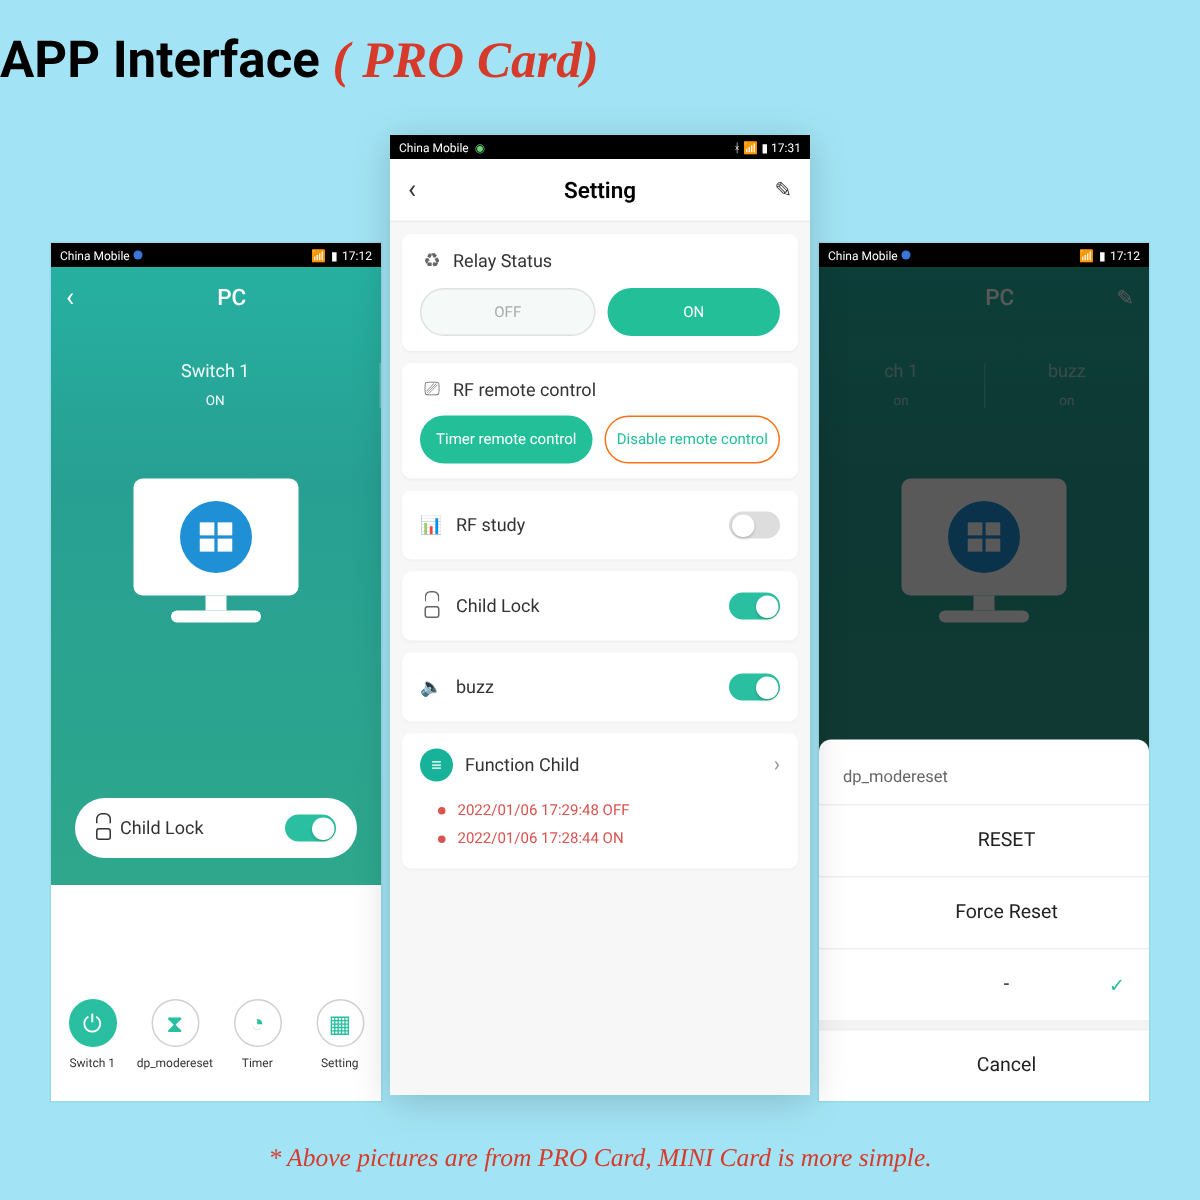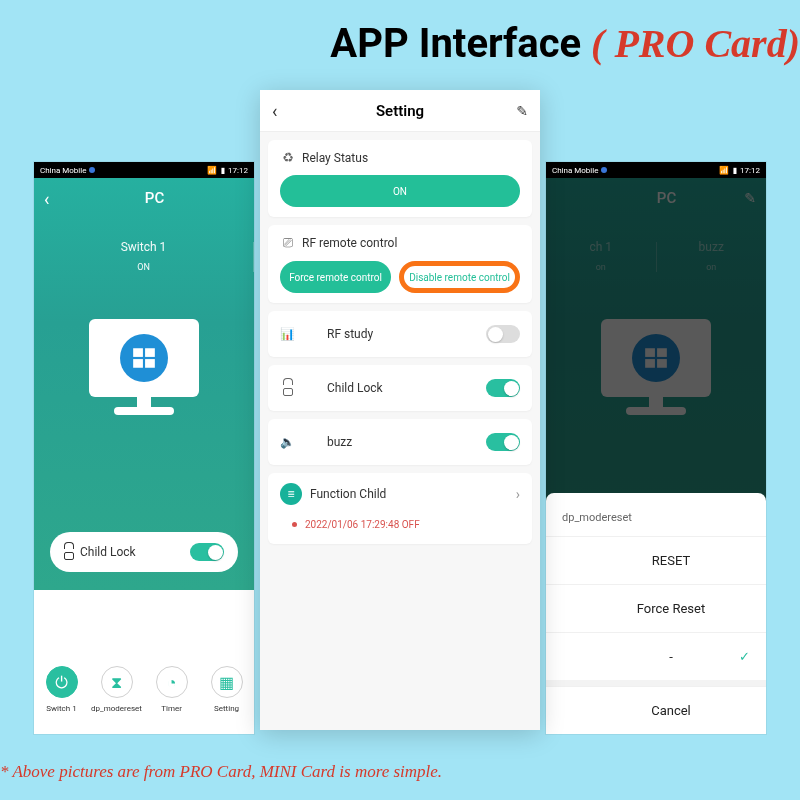--- a/index.html
+++ b/index.html
@@ -8,22 +8,22 @@
     height: 800px;
     background: #a2e4f5;
     font-family: -apple-system, "Segoe UI", Roboto, Arial, sans-serif;
     position: relative;
     overflow: hidden;
   }
   .title-row {
     position: absolute;
     top: 20px;
     width: 100%;
-    text-align: right;
-    font-size: 40px;
+    text-align: left;
+    font-size: 34px;
     font-weight: 700;
   }
   .title-black { color: #000; }
   .title-red { color: #d63a2b; font-style: italic; font-family: "Times New Roman", serif; }
 
   .phone {
     position: absolute;
     background: #fff;
     overflow: hidden;
     box-shadow: 0 0 0 1px rgba(0,0,0,0.05);
@@ -149,45 +149,45 @@
   }
   .card-row{display:flex;align-items:center;font-size:12px;color:#333;margin-bottom:10px;}
   .card-row .ic{width:16px;text-align:center;margin-right:6px;color:#666;font-size:13px;}
   .pill-row{display:flex;gap:8px;}
   .pill{
     flex:1;height:32px;border-radius:16px;display:flex;align-items:center;justify-content:center;
     font-size:10px;
   }
   .pill.outline{border:1px solid #e0e0e0;color:#aaa;background:#f5f9f8;}
   .pill.solid{background:#23bf98;color:#fff;}
-  .pill.outline-teal{border:5px solid #f97316;color:#23bf98;background:#fff;}
+  .pill.outline-teal{border:1px solid #f97316;color:#23bf98;background:#fff;}
   .row-toggle{
     background:#fff;margin:0 8px 8px;border-radius:6px;height:46px;
     display:flex;align-items:center;padding:0 12px;font-size:12px;color:#333;
     box-shadow:0 1px 2px rgba(0,0,0,.04);
   }
   .row-toggle .ic{width:16px;margin-right:8px;color:#666;}
-  .row-toggle .lbl{flex:1;margin-left:23px;}
+  .row-toggle .lbl{flex:1;}
   .func-card{
     background:#fff;margin:0 8px;border-radius:6px;padding:10px 12px;
     box-shadow:0 1px 2px rgba(0,0,0,.04);
   }
   .func-hdr{display:flex;align-items:center;font-size:12px;color:#333;margin-bottom:10px;}
   .func-ic{
     width:22px;height:22px;border-radius:50%;background:#17b29a;color:#fff;
     display:flex;align-items:center;justify-content:center;font-size:12px;margin-right:8px;
   }
   .func-hdr .arrow{margin-left:auto;color:#999;font-size:14px;}
   .log-line{font-size:10px;padding:4px 0 4px 12px;display:flex;align-items:center;}
   .log-dot{width:5px;height:5px;border-radius:50%;margin-right:8px;}
   .log-black{color:#333;} .log-black .log-dot{background:#333;}
   .log-red{color:#d9534f;} .log-red .log-dot{background:#d9534f;}
 
   .footnote{
-    position:absolute;bottom:18px;width:100%;
+    position:absolute;bottom:18px;width:100%;text-align:center;
     color:#d63a2b;font-family:"Times New Roman",serif;font-style:italic;font-size:17px;
   }
 
   .lock-icon::before{content:"";display:inline-block;width:8px;height:6px;border:1.2px solid currentColor;border-bottom:none;border-radius:4px 4px 0 0;position:relative;top:-3px;}
   .lock-body{display:inline-block;width:10px;height:8px;border:1.2px solid currentColor;border-radius:2px;}
   .lock-wrap{display:inline-flex;flex-direction:column;align-items:center;line-height:0;}
 </style>
 </head>
 <body>
 
@@ -317,43 +317,57 @@
     <div class="sheet-item">
       <span>-</span>
       <span class="check">✓</span>
     </div>
     <div class="sheet-gap"></div>
     <div class="sheet-item">Cancel</div>
   </div>
 </div>
 
 <div class="phone phone-center">
+  <div class="c-statusbar">
+    <span>
+      <span>China Mobile</span>
+      <span class="sb-dot" style="display:inline-block;vertical-align:middle;"></span>
+      <span style="color:#6fd57a">◉</span>
+    </span>
+    <span>
+      <span>ᚼ</span>
+      <span>📶</span>
+      <span>▮</span>
+      <span>17:31</span>
+    </span>
+  </div>
   <div class="c-hdr">
     <span class="back">‹</span>
     <span class="title">Setting</span>
     <span class="edit">✎</span>
   </div>
 
   <div class="card">
     <div class="card-row">
       <span class="ic">♻</span>
       <span>Relay Status</span>
     </div>
     <div class="pill-row">
+      <div class="pill outline">OFF</div>
       <div class="pill solid">ON</div>
     </div>
   </div>
 
   <div class="card">
     <div class="card-row">
       <span class="ic">⎚</span>
       <span>RF remote control</span>
     </div>
     <div class="pill-row">
-      <div class="pill solid">Force remote control</div>
+      <div class="pill solid">Timer remote control</div>
       <div class="pill outline-teal">Disable remote control</div>
     </div>
   </div>
 
   <div class="row-toggle">
     <span class="ic">📊</span>
     <span class="lbl">RF study</span>
     <span class="toggle off">
         <span class="knob"></span>
       </span>
@@ -381,16 +395,20 @@
   <div class="func-card">
     <div class="func-hdr">
       <span class="func-ic">≡</span>
       <span>Function Child</span>
       <span class="arrow">›</span>
     </div>
     <div class="log-line log-red">
       <span class="log-dot"></span>
       <span>2022/01/06 17:29:48 OFF</span>
     </div>
+    <div class="log-line log-red">
+      <span class="log-dot"></span>
+      <span>2022/01/06 17:28:44 ON</span>
+    </div>
   </div>
 </div>
 
 <div class="footnote">* Above pictures are from PRO Card, MINI Card is more simple.</div>
 
 </body></html>

